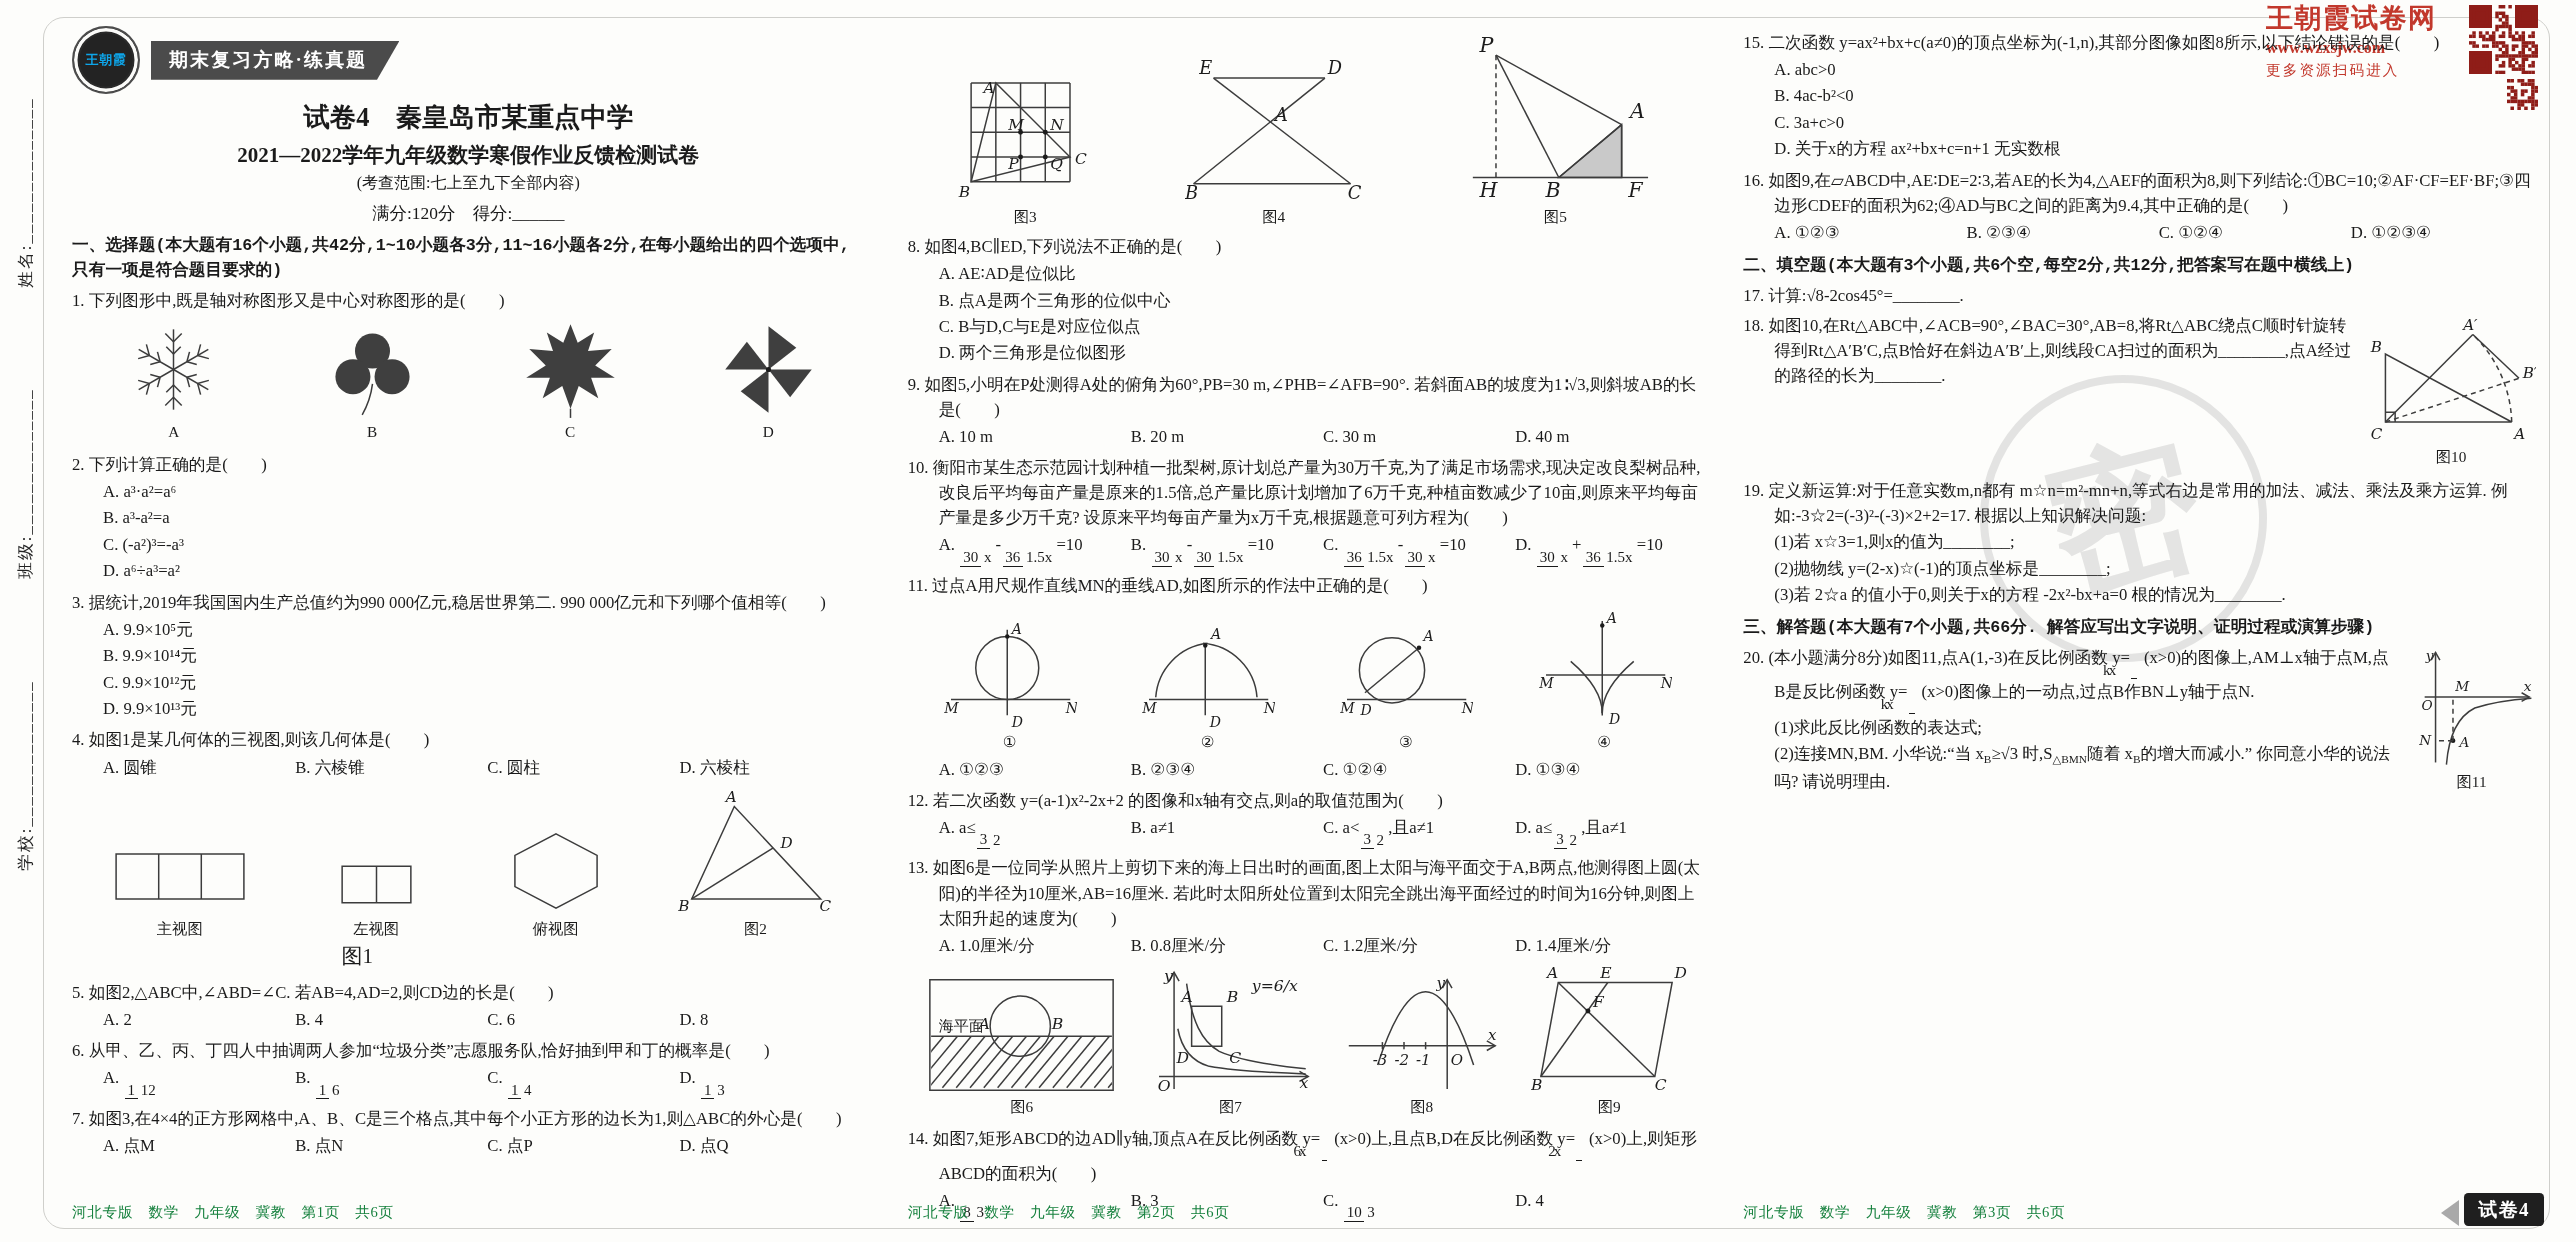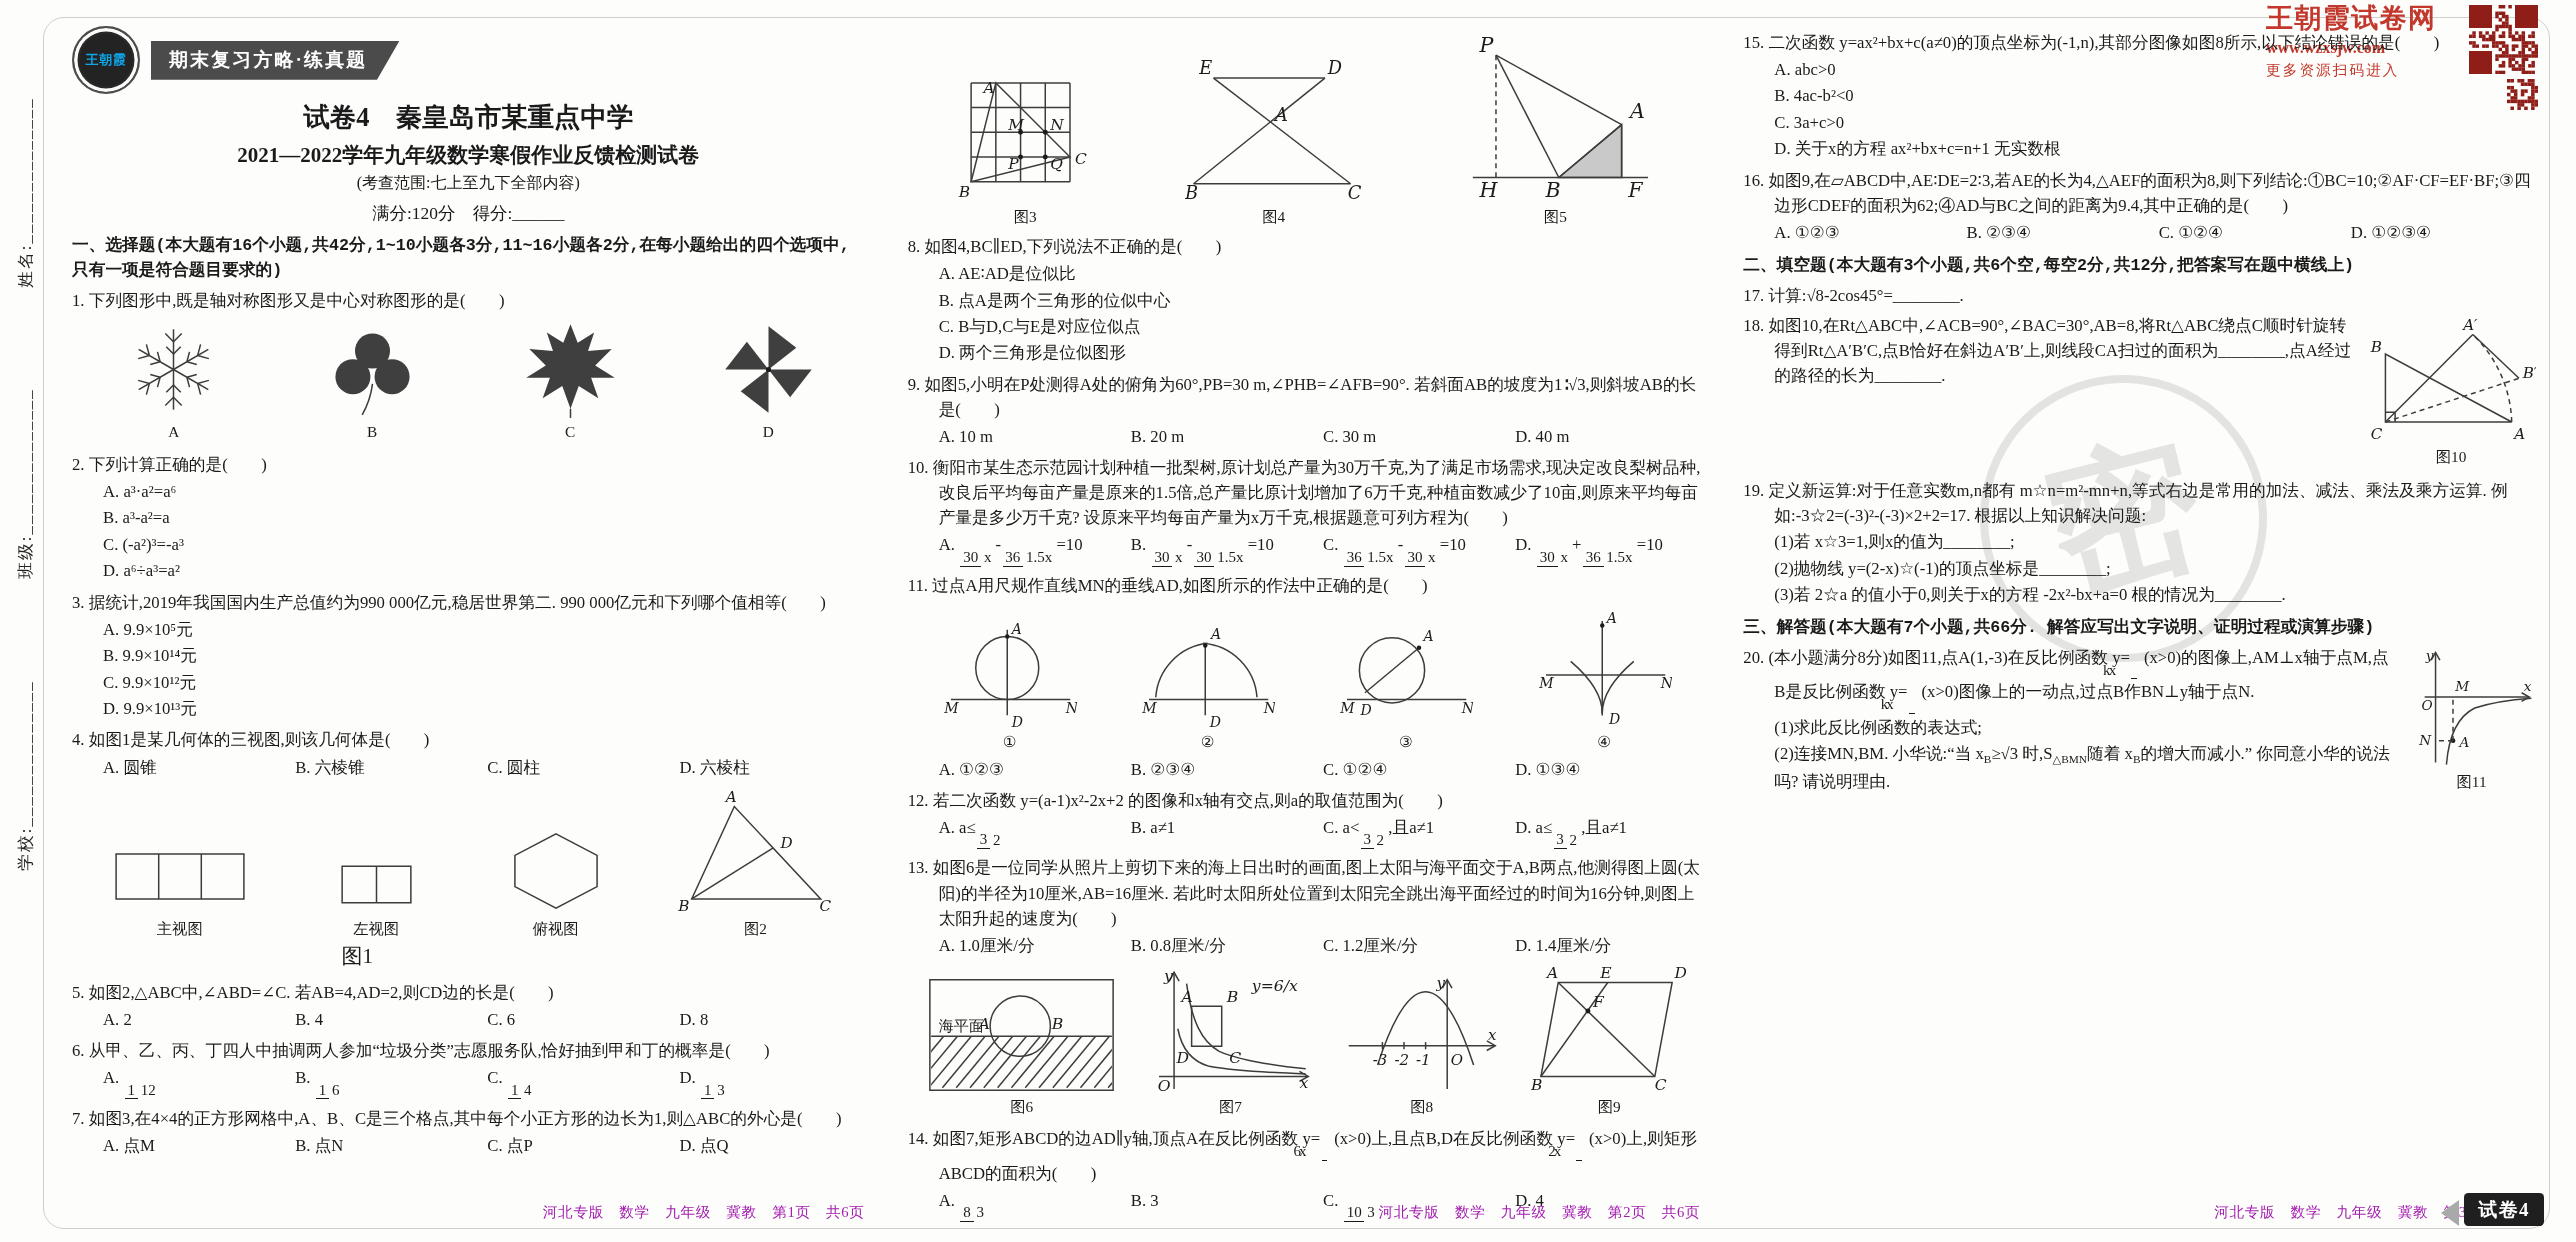--- a/index.html
+++ b/index.html
@@ -17,21 +17,21 @@
   .qr{position:absolute;right:0;top:1.4px;}
   .qr2{position:absolute;right:0;top:75px;}
   .qrsvg rect{fill:#8f1d18;}
   
   .stamp{position:absolute;left:1980px;top:375px;width:271px;height:271px;border:8.3px solid rgba(170,170,170,.30);border-radius:50%;display:flex;align-items:center;justify-content:center;transform:rotate(-14deg);pointer-events:none;}
   .stamp span{font-size:149px;color:rgba(160,160,160,.26);font-weight:bold;}
   
   .cols{position:absolute;left:72px;right:40px;top:25px;bottom:18px;display:flex;gap:43px;}
   .col{flex:1;min-width:0;position:relative;padding-bottom:33px;overflow:hidden;}
   .blocks{font-size:16.7px;line-height:1.5;}
-  .foot{position:absolute;left:0;right:0;bottom:2.8px;text-align:right;font-size:14.6px;letter-spacing:0.7px;color:#a21caf;}
+  .foot{position:absolute;left:0;right:0;bottom:2.8px;text-align:left;font-size:14.6px;letter-spacing:0.7px;color:#15803d;}
   
   .brandrow{display:flex;align-items:center;gap:11px;margin:1.4px 0 5.6px;}
   .crest{width:64px;height:64px;border-radius:50%;background:#232323;border:2.1px solid #4d4d4d;box-shadow:inset 0 0 0 3.5px #fbfbf9, inset 0 0 0 5.6px #2a2a2a;display:flex;align-items:center;justify-content:center;flex:0 0 auto;}
   .crest span{color:#0ea5e9;font-weight:bold;font-size:13px;letter-spacing:0.7px;}
   .banner{background:#4b4b4b;color:#fff;font-size:19px;font-weight:bold;padding:6.3px 32px 6.3px 18px;clip-path:polygon(0 0,100% 0,91% 100%,0 100%);letter-spacing:2.1px;}
   .title{text-align:center;font-size:26.4px;font-weight:bold;margin:2.8px 0 0;}
   .subtitle{text-align:center;font-size:21px;font-weight:bold;margin:5.6px 0 0;}
   .scope{text-align:center;font-size:16px;margin:4.2px 0 0;}
   .score{text-align:center;font-size:17.4px;margin:7px 0 8.3px;}
   

